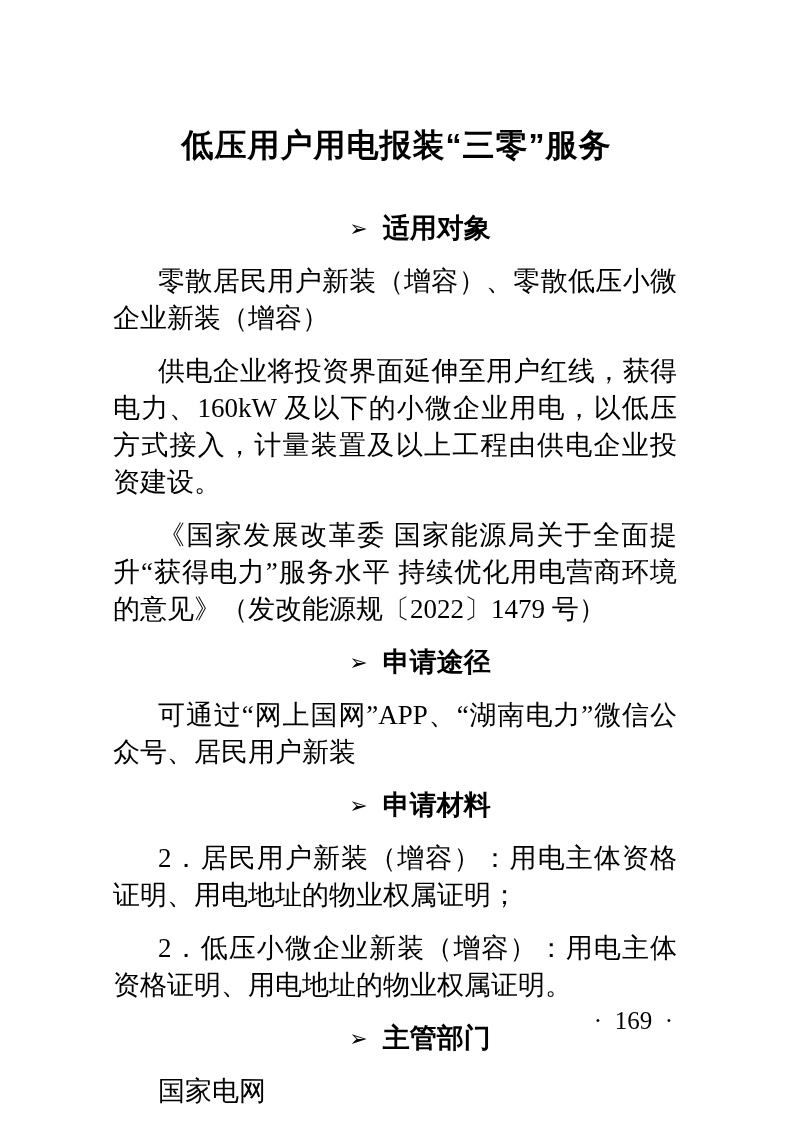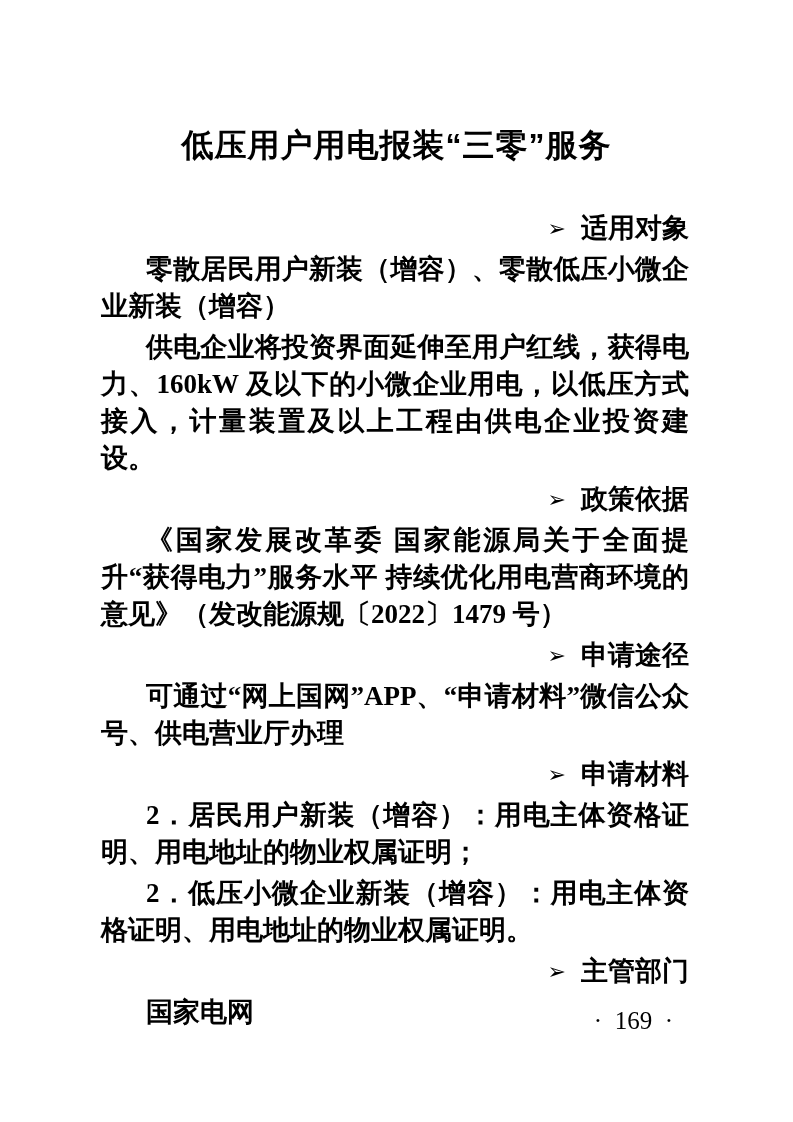--- a/index.html
+++ b/index.html
@@ -32,35 +32,34 @@
     font-size: 27px;
     line-height: 37px;
     text-align: justify;
     text-justify: inter-character;
   }
   .heading {
     font-family: "Liberation Sans", sans-serif;
     font-weight: bold;
     font-size: 27px;
     padding-left: 50px;
-    text-align: right;
-    margin: 4px;
+    text-align: center;
+    margin: 10px;
   }
   .bullet {
     display: inline-block;
     margin-right: 15px;
     font-size: 22px;
     font-family: "DejaVu Sans", sans-serif;
     font-weight: normal;
     vertical-align: 1px;
   }
   .para {
-    margin: 4px;
+    margin: 16px;
     text-indent: 45px;
-    font-weight: bold;
   }
   .page-number {
     position: absolute;
     top: 1006px;
     right: 120px;
     font-size: 25px;
     line-height: 30px;
     white-space: pre;
     font-family: "Liberation Serif", serif;
   }
@@ -74,29 +73,26 @@
 
   <div class="content">
 
     <div class="heading">
       <span class="bullet">➢</span><span>适用对象</span>
     </div>
     <p class="para">零散居民用户新装（增容）、零散低压小微企业新装（增容）</p>
 
     <p class="para">供电企业将投资界面延伸至用户红线，获得电力、160kW 及以下的小微企业用电，以低压方式接入，计量装置及以上工程由供电企业投资建设。</p>
 
-    <div class="heading">
-      <span class="bullet">➢</span><span>政策依据</span>
-    </div>
     <p class="para">《国家发展改革委 国家能源局关于全面提升“获得电力”服务水平 持续优化用电营商环境的意见》（发改能源规〔2022〕1479 号）</p>
 
     <div class="heading">
       <span class="bullet">➢</span><span>申请途径</span>
     </div>
-    <p class="para">可通过“网上国网”APP、“申请材料”微信公众号、供电营业厅办理</p>
+    <p class="para">可通过“网上国网”APP、“湖南电力”微信公众号、居民用户新装</p>
 
     <div class="heading">
       <span class="bullet">➢</span><span>申请材料</span>
     </div>
     <p class="para">2．居民用户新装（增容）：用电主体资格证明、用电地址的物业权属证明；</p>
     <p class="para">2．低压小微企业新装（增容）：用电主体资格证明、用电地址的物业权属证明。</p>
 
     <div class="heading">
       <span class="bullet">➢</span><span>主管部门</span>
     </div>

